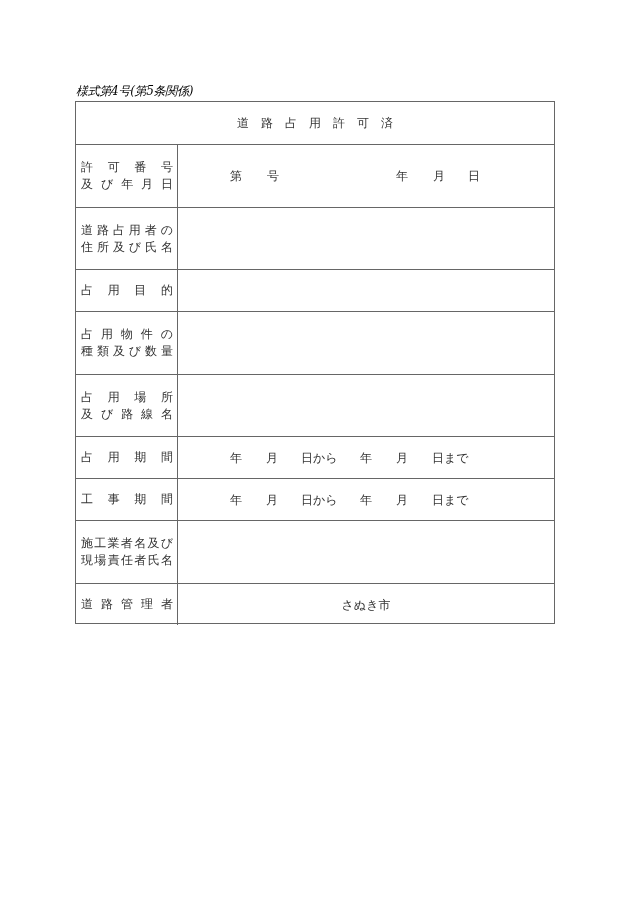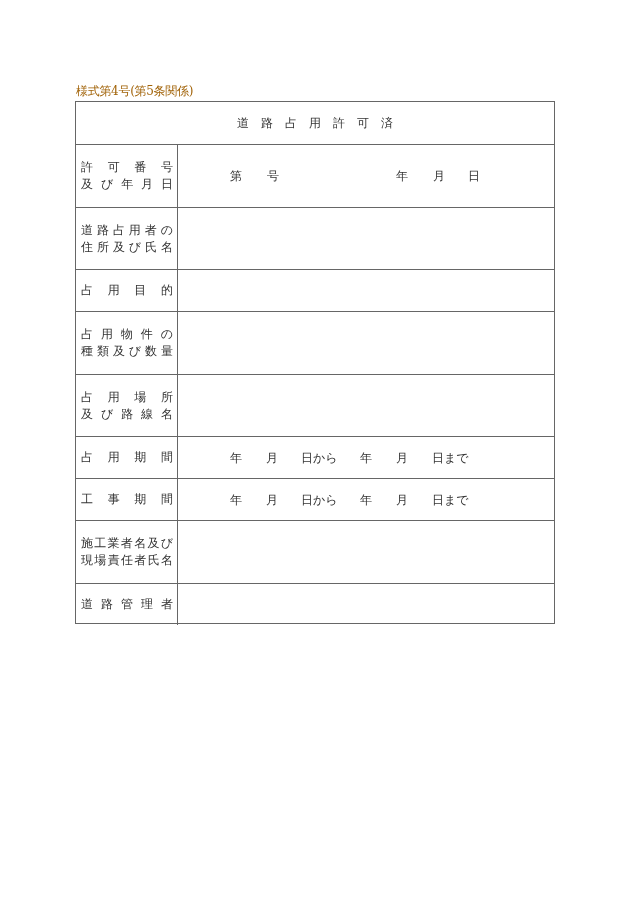--- a/index.html
+++ b/index.html
@@ -1,18 +1,18 @@
 <!DOCTYPE html>
 <html><head>
 <meta charset="utf-8">
 <style>
   html, body { margin: 0; padding: 0; background: #ffffff; }
   body { width: 630px; height: 915px; position: relative; overflow: hidden;
          font-family: "DejaVu Serif", "Liberation Serif", serif; color: #333; }
-  .form-id { position: absolute; left: 76px; top: 83px; font-size: 12px; letter-spacing: -0.3px; color: #a16207; }
+  .form-id { position: absolute; left: 76px; top: 83px; font-size: 12px; letter-spacing: -0.3px; color: #000000; font-style: italic; }
   .tbl { position: absolute; left: 75px; top: 101px; width: 480px; height: 523px;
          border: 1px solid #666; box-sizing: border-box; }
   .row { position: absolute; left: 0; right: 0; border-top: 1px solid #666; box-sizing: border-box; }
   .row.first { border-top: none; }
   .title { position: absolute; left: 0; right: 0; top: 0; height: 42px;
            display: flex; align-items: center; justify-content: center; }
   .title span { font-size: 12px; margin: 0 6px; }
   .lbl { position: absolute; left: 0; top: 0; bottom: 0; width: 102px; border-right: 1px solid #666;
          box-sizing: border-box; display: flex; flex-direction: column; justify-content: center;
          padding: 0 4px 0 5px; font-size: 12px; line-height: 17px; }
@@ -196,15 +196,18 @@
       <div class="row" style="top: 481px; height: 42px;">
         <div class="lbl">
           <div class="line">
             <span>道</span>
             <span>路</span>
             <span>管</span>
             <span>理</span>
             <span>者</span>
           </div>
         </div>
+        <div class="val">
+          <div class="center">さぬき市</div>
+        </div>
       </div>
     </div>
 </div>
 
 </body></html>

